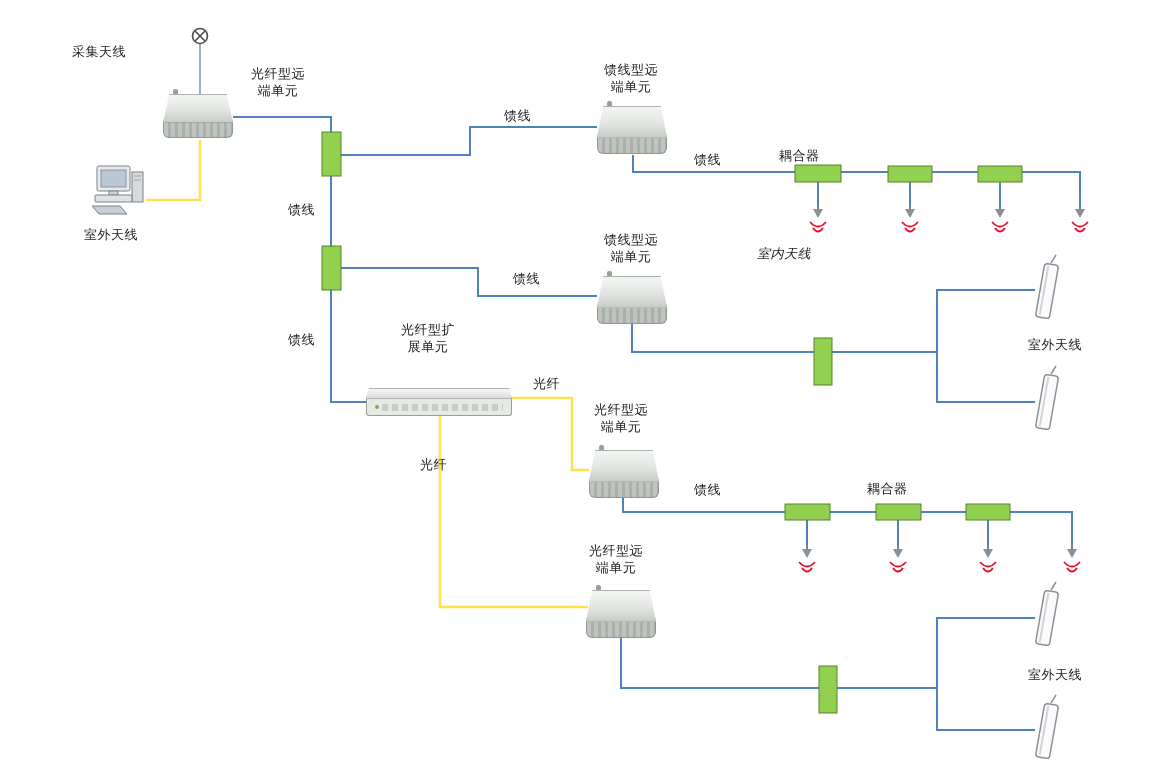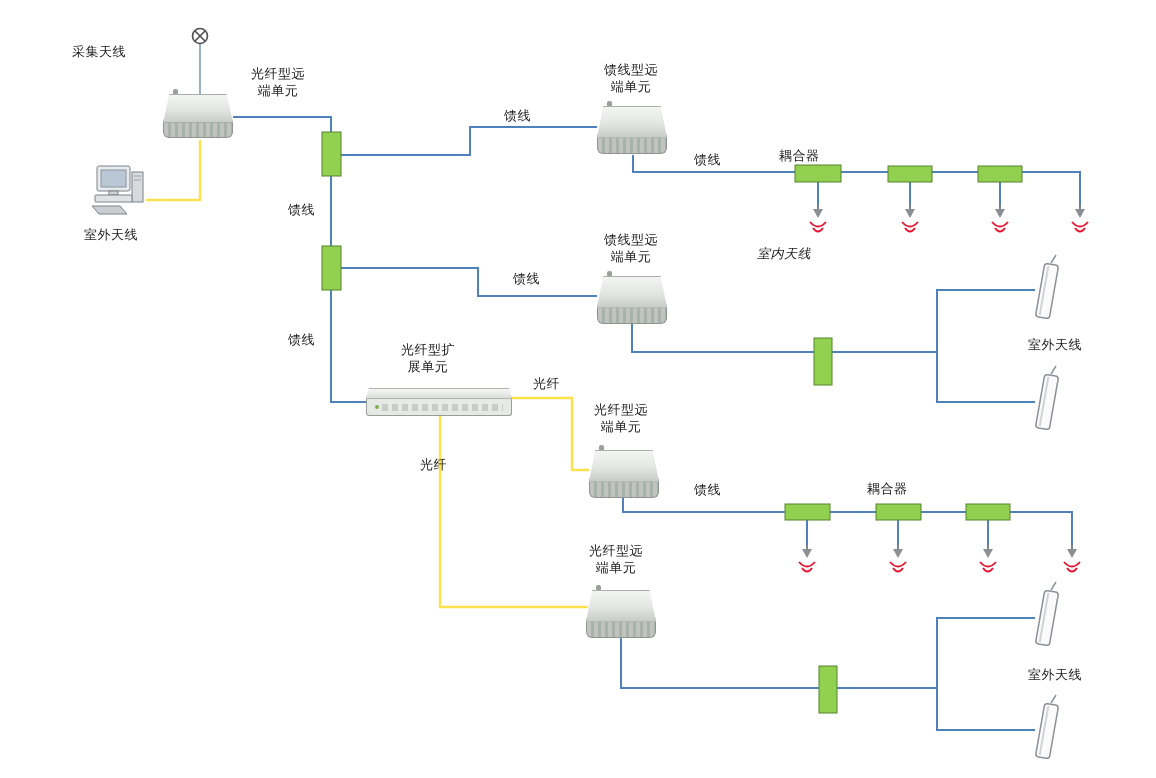--- a/index.html
+++ b/index.html
@@ -219,21 +219,21 @@
   <div class="lbl" style="left:288px; top:202px;">馈线</div>
 
   <div class="lbl wrap" style="left:601px; top:232px;">馈线型远端单元</div>
 
   <div class="lbl" style="left:513px; top:271px;">馈线</div>
 
   <div class="lbl" style="left:1028px; top:337px;">室外天线</div>
 
   <div class="lbl" style="left:288px; top:332px;">馈线</div>
 
-  <div class="lbl wrap" style="left:398px; top:342px;">光纤型扩展单元</div>
+  <div class="lbl wrap" style="left:398px; top:322px;">光纤型扩展单元</div>
 
   <div class="lbl" style="left:533px; top:376px;">光纤</div>
 
   <div class="lbl wrap" style="left:591px; top:402px;">光纤型远端单元</div>
 
   <div class="lbl" style="left:694px; top:482px;">馈线</div>
 
   <div class="lbl" style="left:867px; top:481px;">耦合器</div>
 
   <div class="lbl" style="left:420px; top:457px;">光纤</div>

